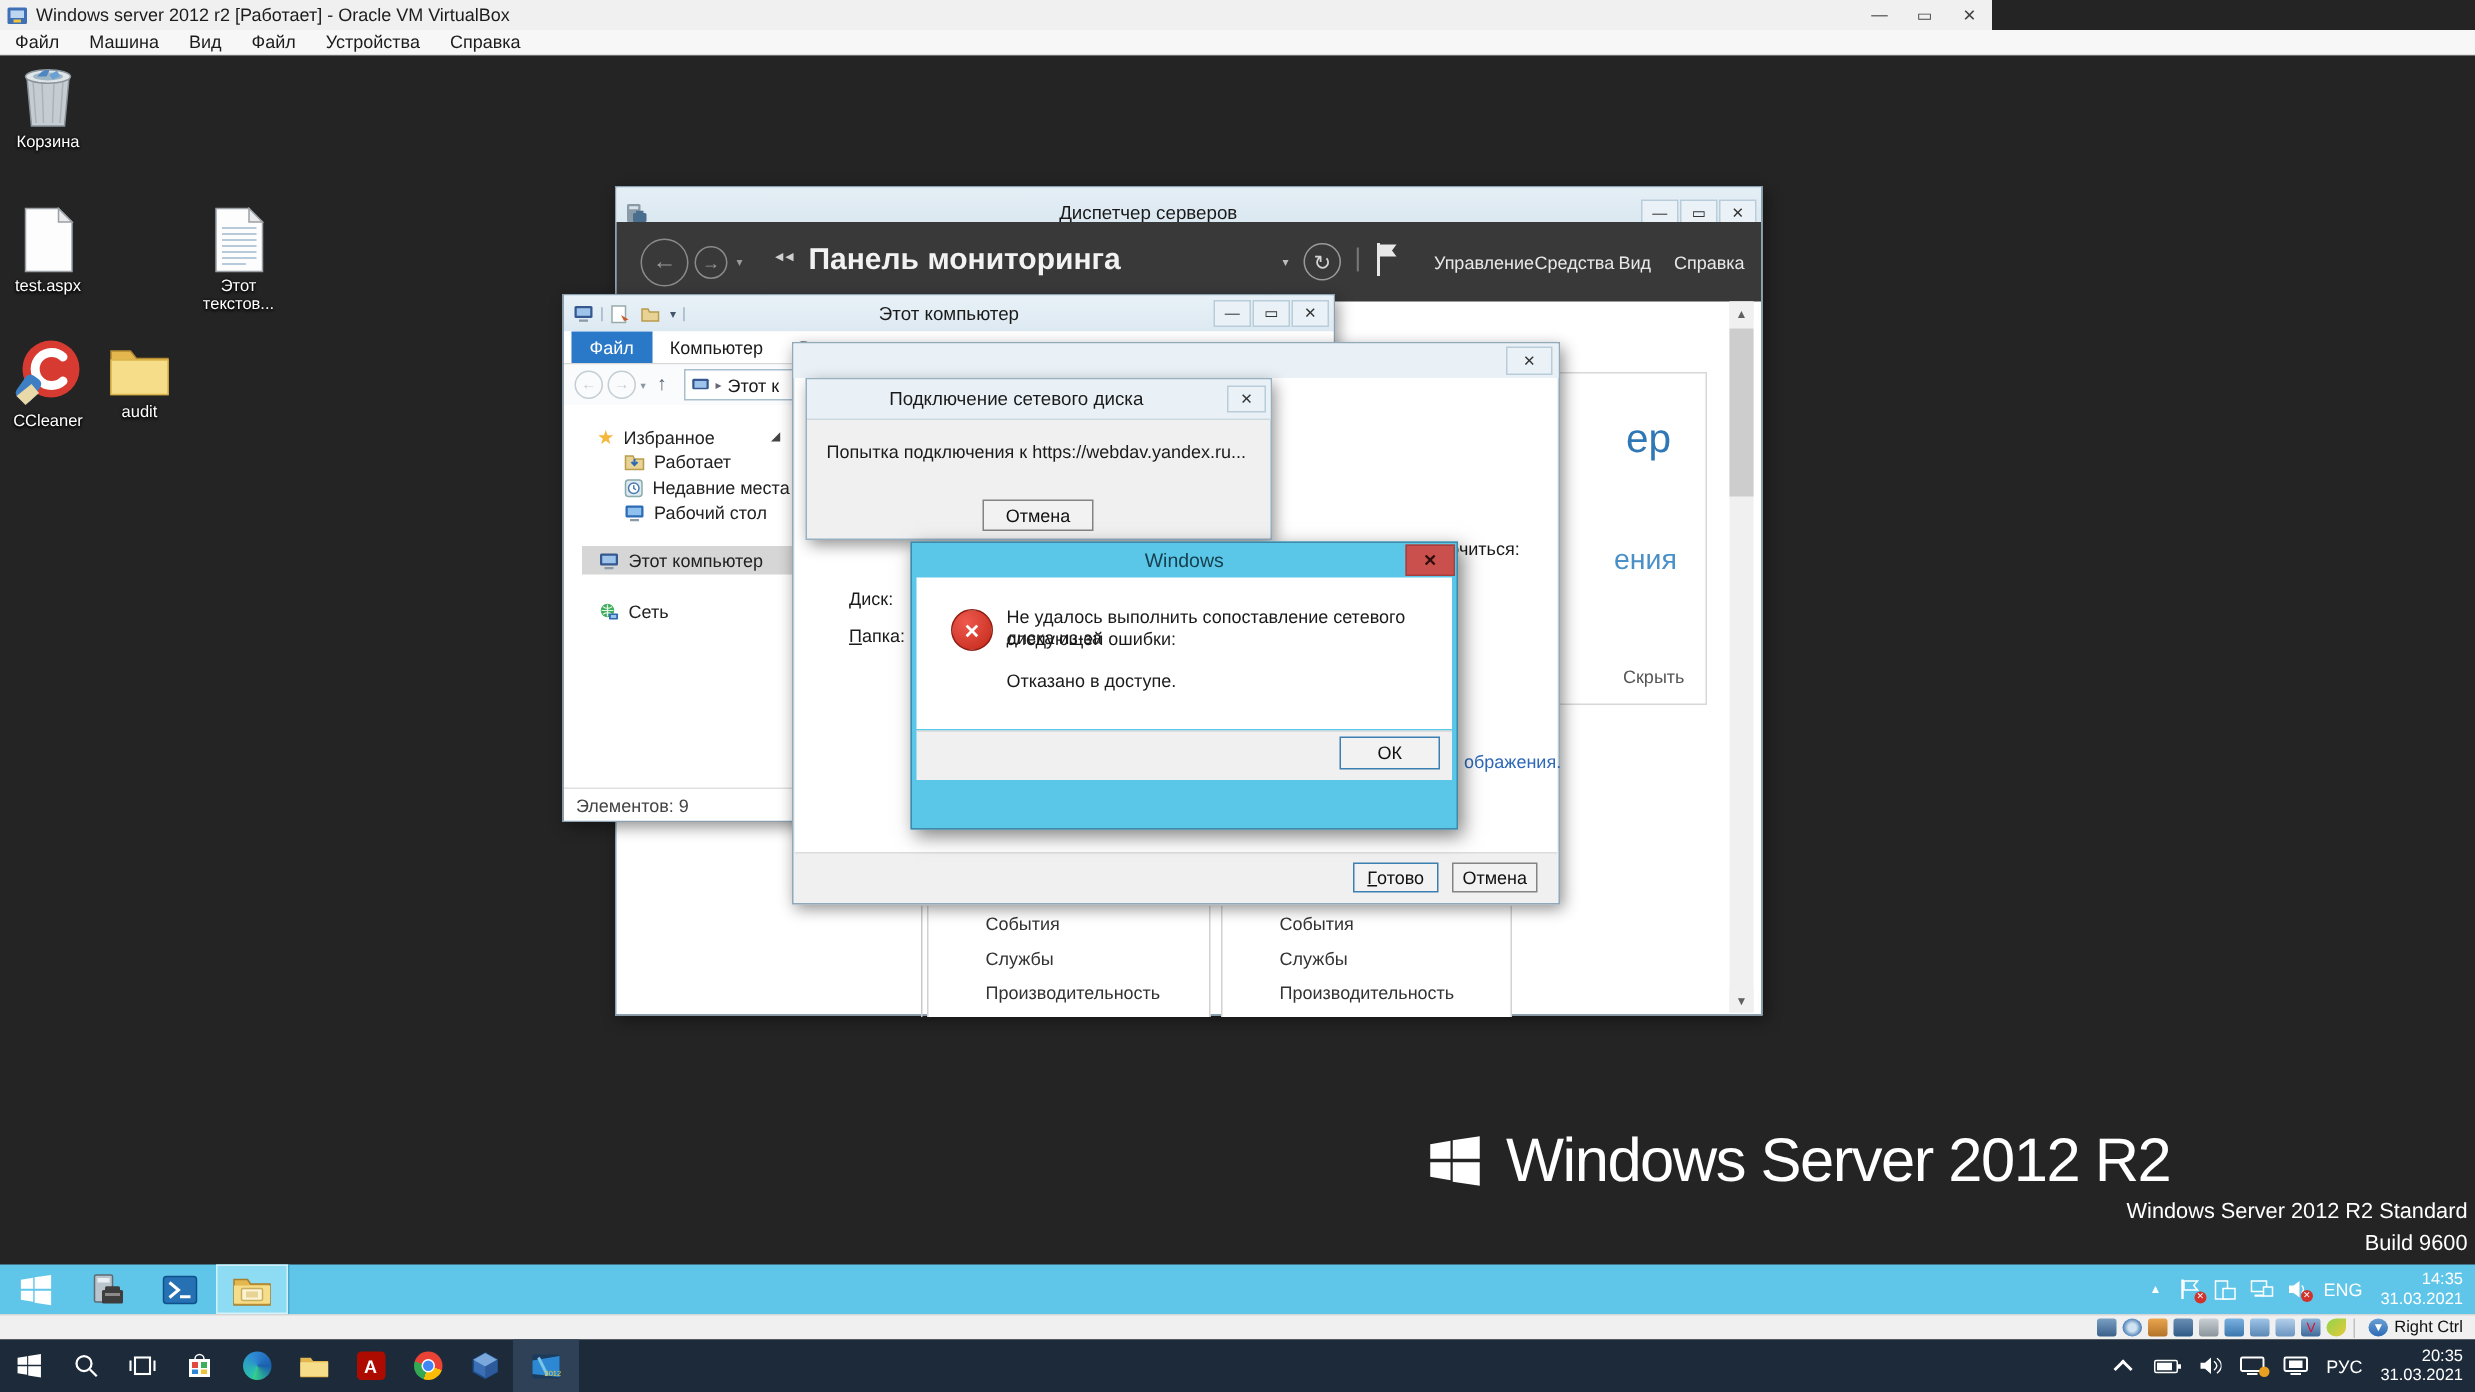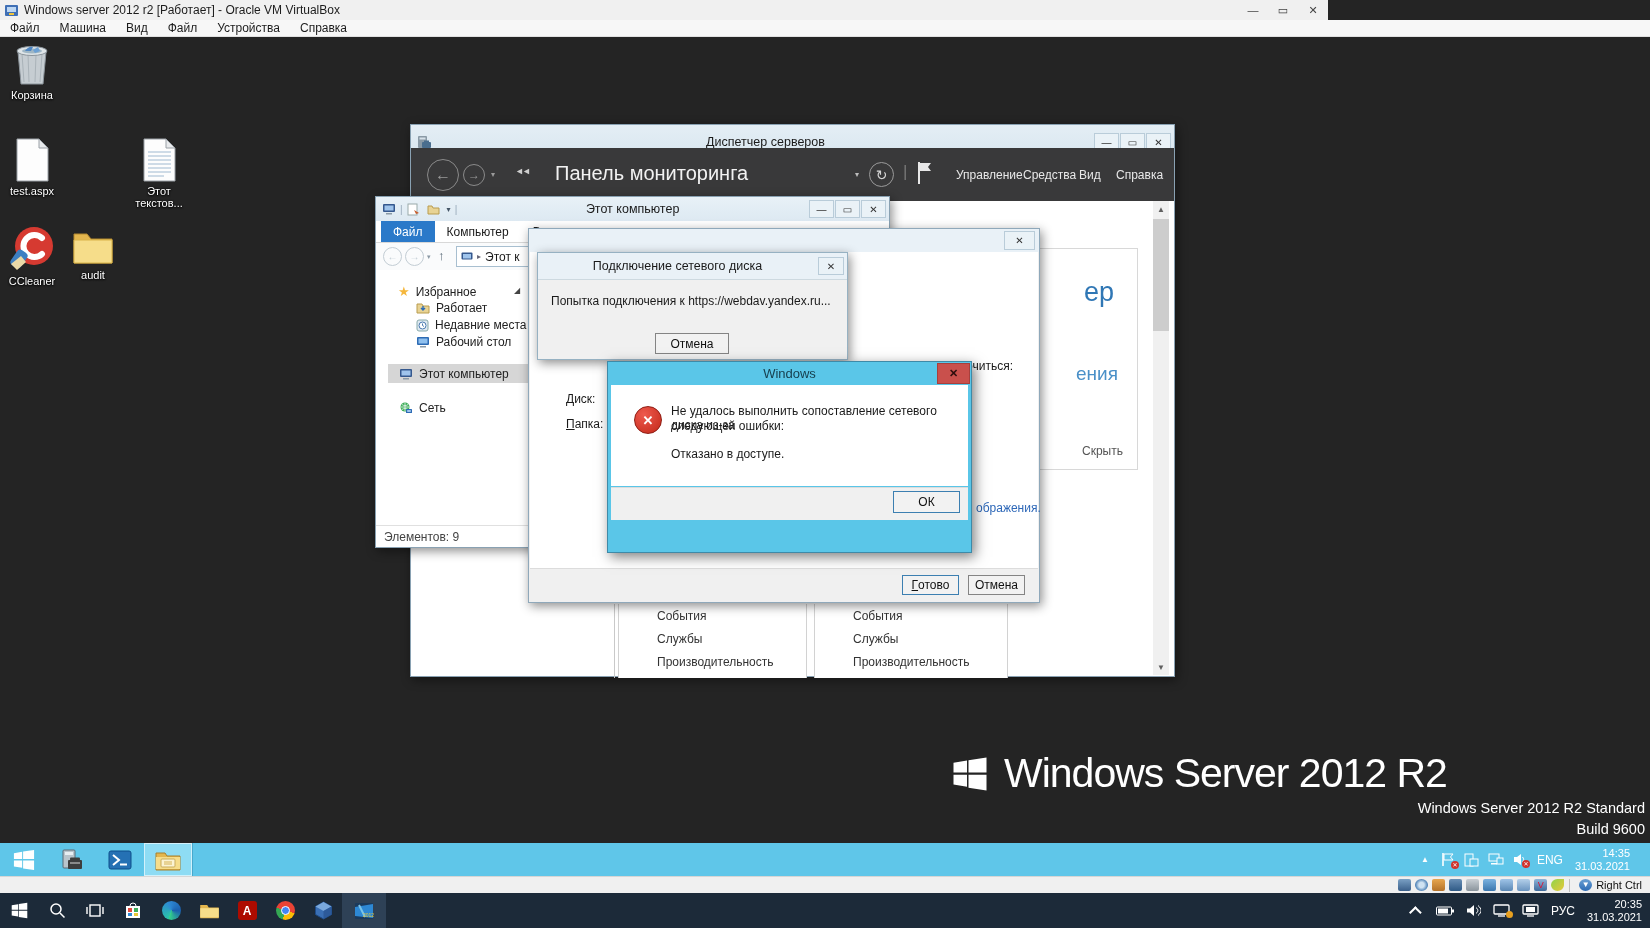--- a/index.html
+++ b/index.html
@@ -156,21 +156,21 @@
       <span class="tbtn">—</span>
       <span class="tbtn">▭</span>
       <span class="tbtn">✕</span>
     </span>
   </div>
   <div id="sm-nav">
     <span class="navcirc abs" style="left:16px;top:11px;width:32px;height:32px;font-size:16px">←</span>
     <span class="navcirc abs" style="left:52px;top:16px;width:22px;height:22px;font-size:12px">→</span>
     <span class="abs" style="left:80px;top:22px;font-size:8px;color:#9a9a9a">▾</span>
     <span class="abs" style="left:104px;top:18px;font-size:9px;letter-spacing:-2px;color:#cfcfcf">◄◄</span>
-    <span class="abs" style="left:144px;top:14px;font-size:20px;font-weight:400;color:#f2f2f2">Панель мониторинга</span>
+    <span class="abs" style="left:128px;top:14px;font-size:20px;font-weight:700;color:#f2f2f2">Панель мониторинга</span>
     <span class="abs" style="left:444px;top:22px;font-size:8px;color:#bdbdbd">▾</span>
     <span class="navcirc abs" style="left:458px;top:14px;width:25px;height:25px;font-size:14px;color:#d5d5d5;border-color:#9a9a9a">↻</span>
     <span class="abs" style="left:492px;top:14px;font-size:17px;color:#777">|</span>
     <span class="abs" style="left:505px;top:12px">
       <svg width="18" height="26" viewBox="0 0 18 26">
           <path d="M3 2v22" stroke="#e8e8e8" stroke-width="2"></path>
           <path d="M4 3h11l-3 4 3 4H4z" fill="#e8e8e8"></path>
         </svg>
     </span>
     <span class="abs" style="left:545px;top:20px">Управление</span>
@@ -431,21 +431,21 @@
         </svg>
     </span>
     <span style="margin-right:10px;position:relative">
       <svg width="14" height="13" viewBox="0 0 14 13">
           <path d="M1 4h3l4-3v11L4 9H1z" fill="#fff"></path>
           <path d="M9.5 4c1.5 1.5 1.5 3.5 0 5" stroke="#fff" fill="none"></path>
         </svg>
       <span style="position:absolute;right:-3px;bottom:-2px;width:8px;height:8px;border-radius:50%;background:#d1332c;color:#fff;font-size:6px;line-height:8px;text-align:center">✕</span>
     </span>
     <span style="color:#fff;font-size:12px;margin-right:12px">ENG</span>
-    <span class="clock" style="margin-right:20px">
+    <span class="clock" style="margin-right:8px">
       <div>14:35</div>
       <div>31.03.2021</div>
     </span>
   </span>
 </div>
 
 <div id="vbox-status" class="abs">
   <span class="statico" style="background:linear-gradient(#7aa0c4,#3a5f8a)"></span>
   <span class="statico" style="background:radial-gradient(circle,#cfe2f2 30%,#4a7fb5 70%);border-radius:50%"></span>
   <span class="statico" style="background:linear-gradient(#e8a64e,#b4722a)"></span>

